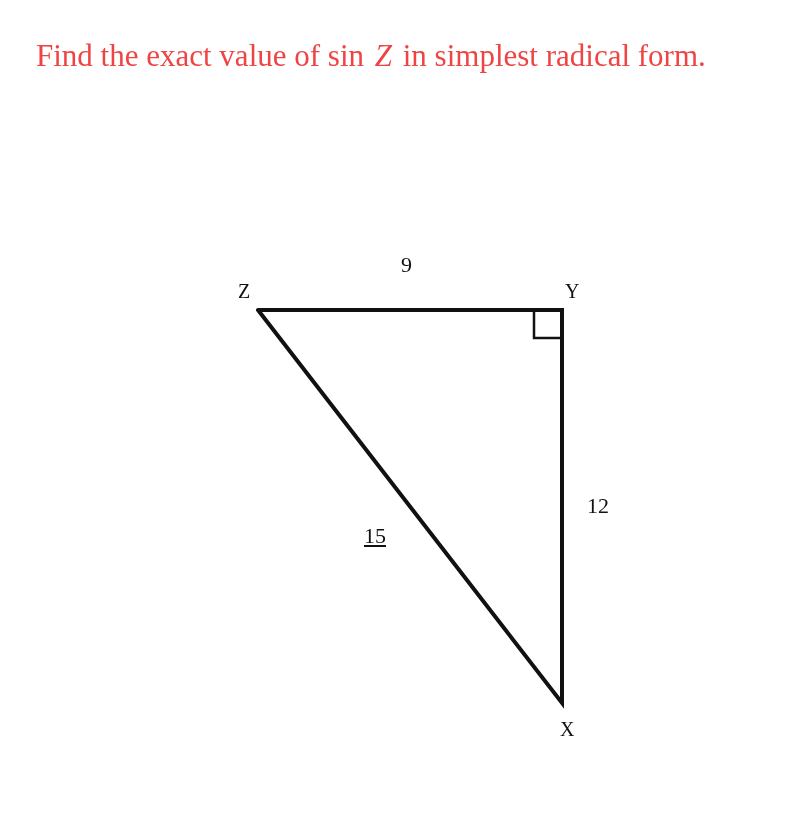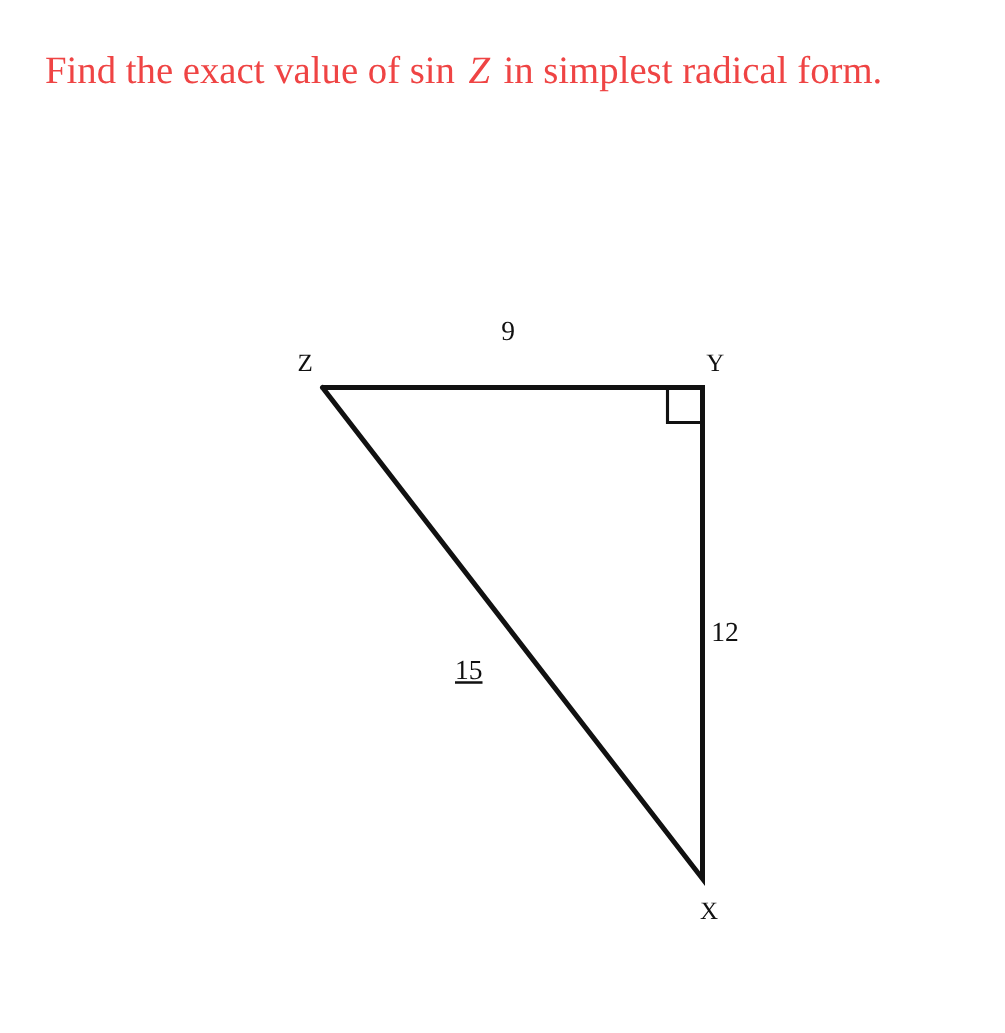--- a/index.html
+++ b/index.html
@@ -46,21 +46,21 @@
   .vertex-label {
     font-size: 20px;
   }
   .side-label {
     font-size: 22px;
   }
   #label-Z { left: 238px; top: 90px; }
   #label-Y { left: 565px; top: 90px; }
   #label-X { left: 560px; top: 528px; }
   #label-9  { left: 401px; top: 62px; }
-  #label-12 { left: 569px; top: 303px; text-align: right; }
+  #label-12 { left: 587px; top: 303px; text-align: right; }
   #label-15 { left: 364px; top: 333px; text-decoration: underline; }
 </style>
 </head>
 <body>
 
 <div id="question">
   <span>Find the exact value of sin</span>
   <span class="math-var">Z</span>
   <span>in simplest radical form.</span>
 </div>

